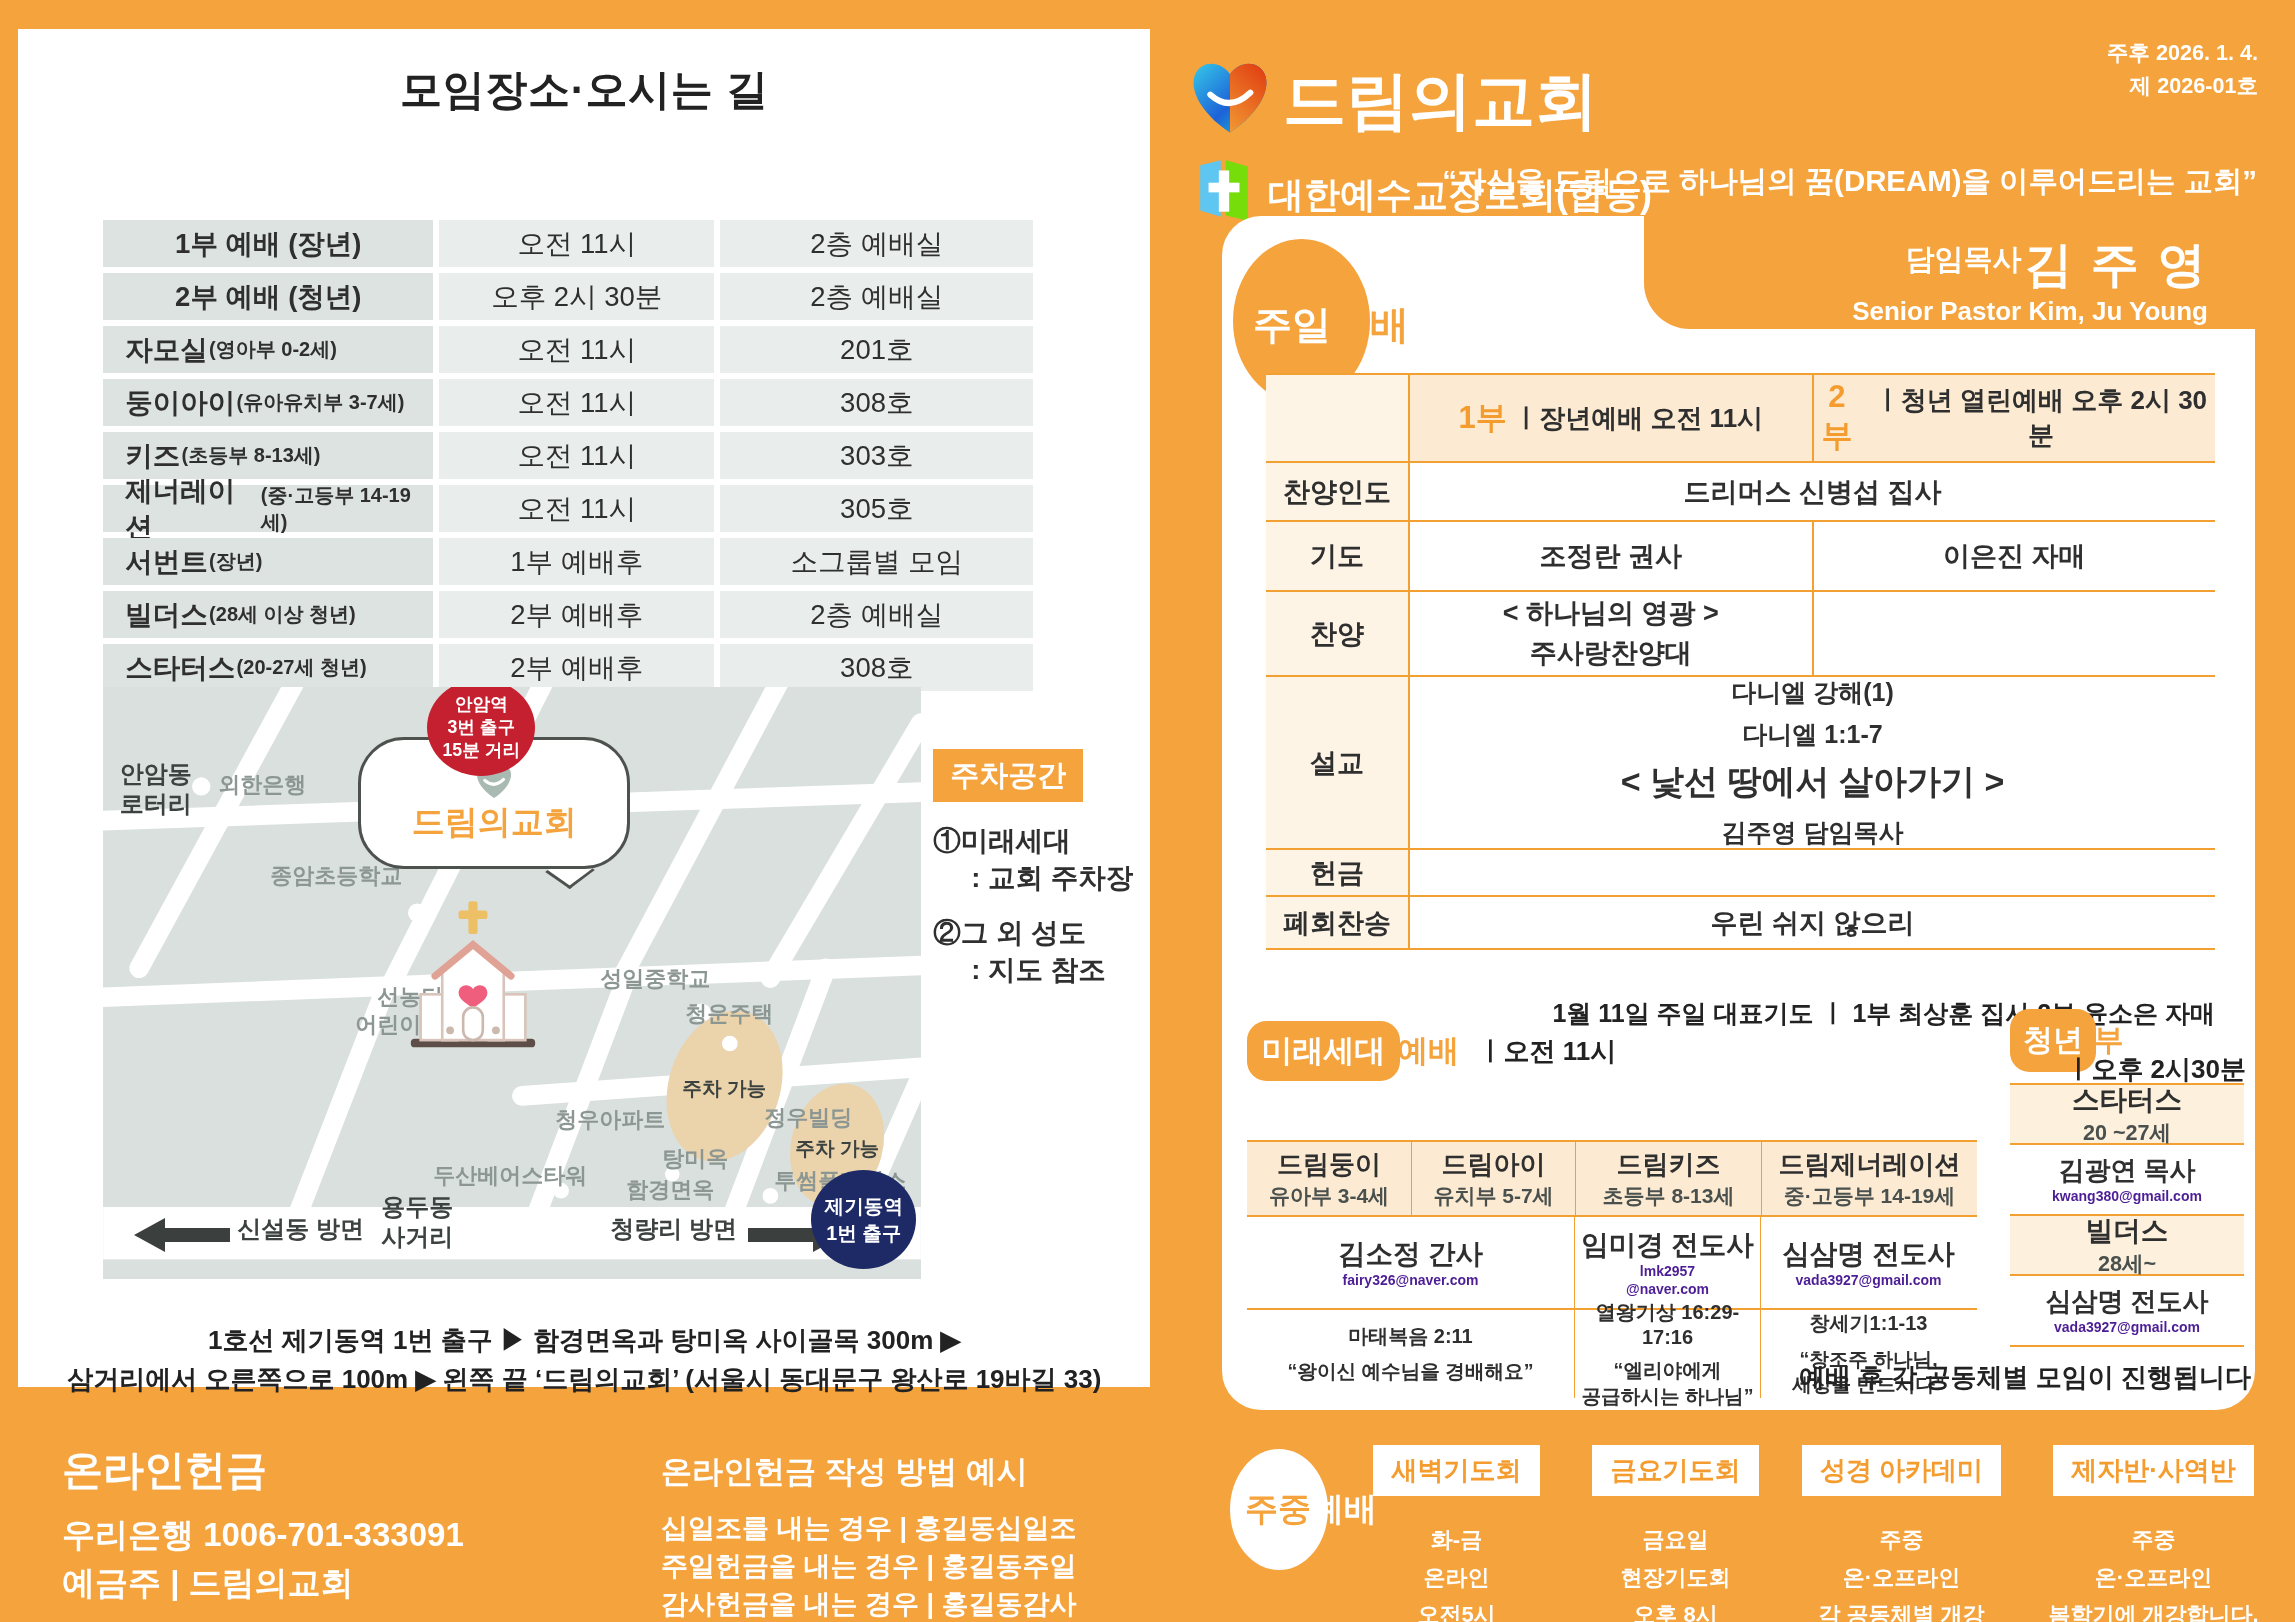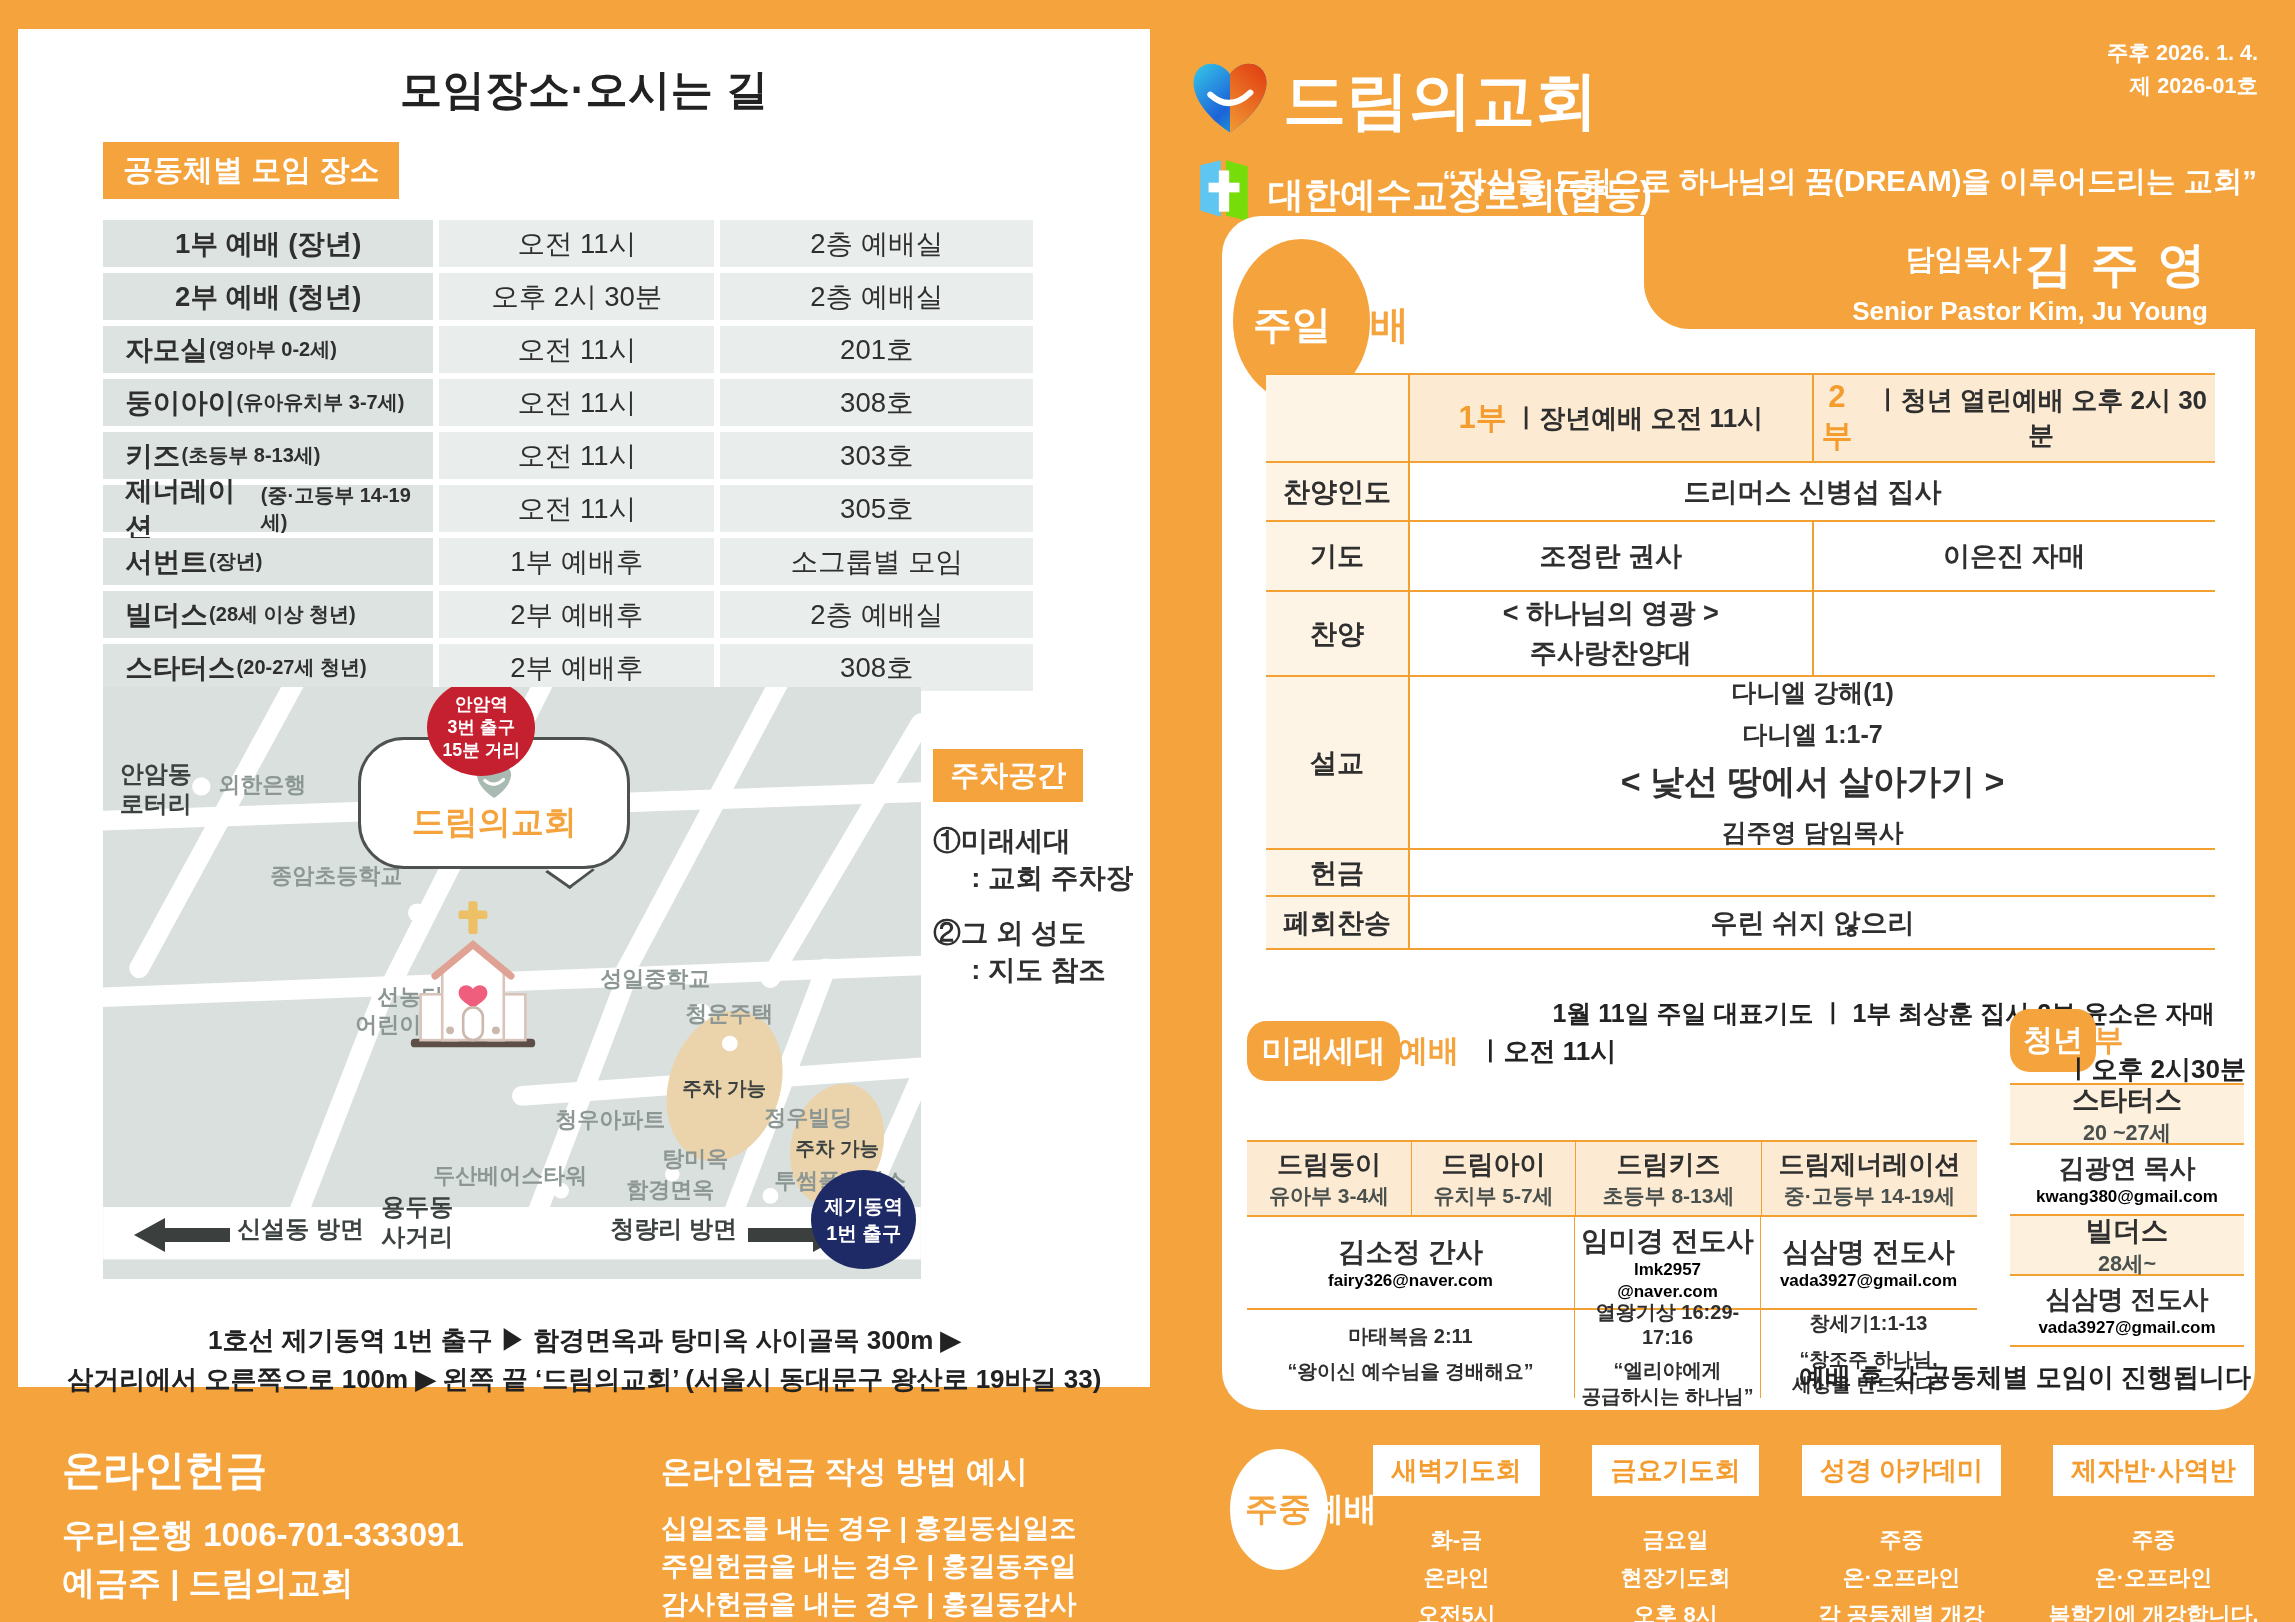--- a/index.html
+++ b/index.html
@@ -81,21 +81,21 @@
   .fut-hdr .fc{display:flex;flex-direction:column;align-items:center;justify-content:center;}
   .fc1{width:164px;}.fc2{width:164px;border-left:1.3px solid #F2A032;}.fc3{width:186px;border-left:1.3px solid #F2A032;}.fc4{width:216px;border-left:1.3px solid #F2A032;}
   .gname{font-size:26px;font-weight:800;}
   .gage{font-size:21px;font-weight:600;color:#49504d;}
   .fut-body{display:flex;}
   .fb{display:flex;flex-direction:column;align-items:center;justify-content:center;text-align:center;}
   .fb12{width:327px;}.fb3{width:186px;border-left:1.3px solid #F2A032;}.fb4{width:216px;border-left:1.3px solid #F2A032;}
   .trow{height:93px;border-bottom:2px solid #F2A032;}
   .vrow{height:88px;}
   .tname{font-size:27.5px;font-weight:800;}
-  .temail{font-size:17px;font-weight:600;color:#000000;line-height:1.25;}
+  .temail{font-size:14px;font-weight:600;color:#4c1d95;line-height:1.25;}
   .verse{font-size:20px;font-weight:700;}
   .quote{font-size:19.6px;font-weight:700;margin-top:9.2px;line-height:1.3;}
   
   #youth-time{left:2010px;top:1052px;width:236px;text-align:right;font-size:26px;font-weight:800;color:#222;z-index:3;}
   #youth-table{left:2010px;top:1083px;width:234px;border-top:2px solid #F2A032;z-index:3;color:#2f2f2f;}
   .yrow{border-bottom:2px solid #F2A032;display:flex;flex-direction:column;align-items:center;justify-content:center;text-align:center;}
   .yg{height:60px;background:#fdf1de;}
   .yl{height:71px;background:#fff;}
   .yname{font-size:27.5px;font-weight:800;}
   .yage{font-size:21.6px;font-weight:600;color:#49504d;}
@@ -109,21 +109,20 @@
   .wd-badge{display:inline-block;background:#fff;color:#F59C2F;font-size:26px;font-weight:800;padding:7.9px 18.3px;}
   .wd-lines{margin-top:25px;color:#fff;font-size:22px;font-weight:600;line-height:1.72;}
 </style>
 </head>
 <body>
 
 <div id="canvas">
 
   <div id="left-page">
     <div class="abs lp-title">모임장소·오시는 길</div>
-    <div class="abs orange-badge lp-badge">공동체별 모임 장소</div>
 
     <div class="abs meet-table">
       <div class="cell lbl">
           <span>1부 예배 (장년)</span>
         </div>
       <div class="cell val">오전 11시</div>
       <div class="cell val">2층 예배실</div>
 
       <div class="cell lbl">
           <span>2부 예배 (청년)</span>

